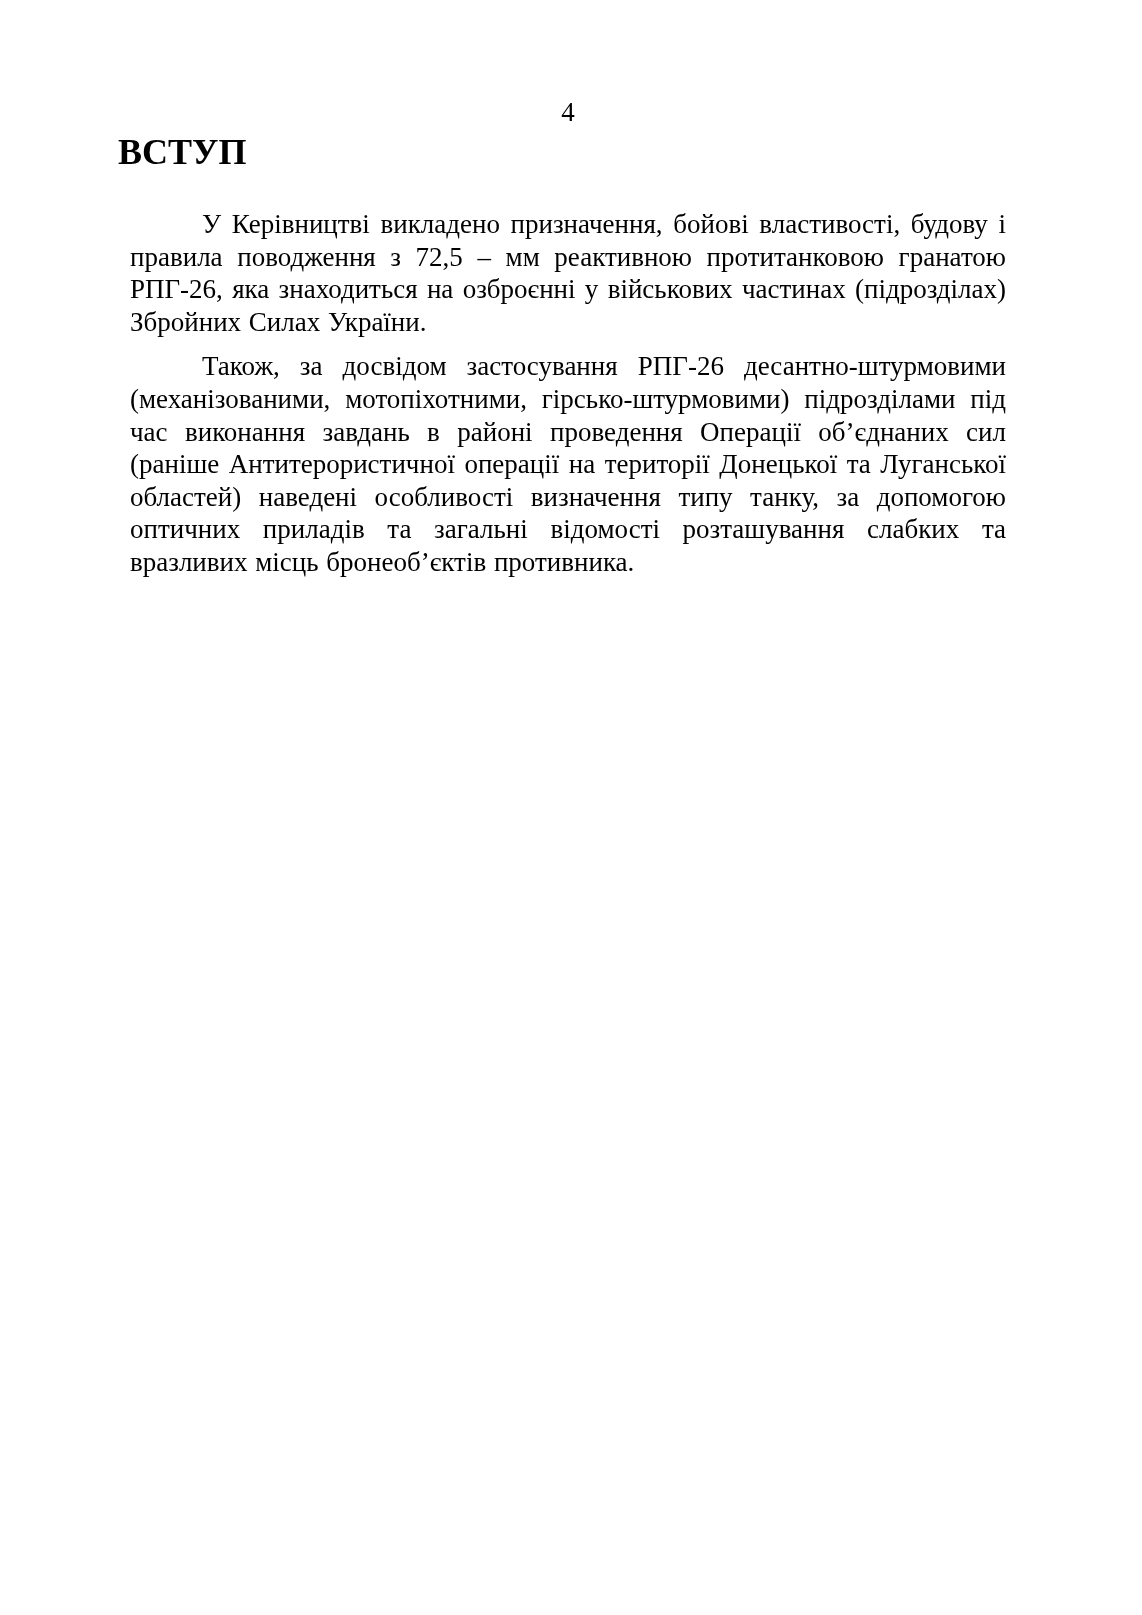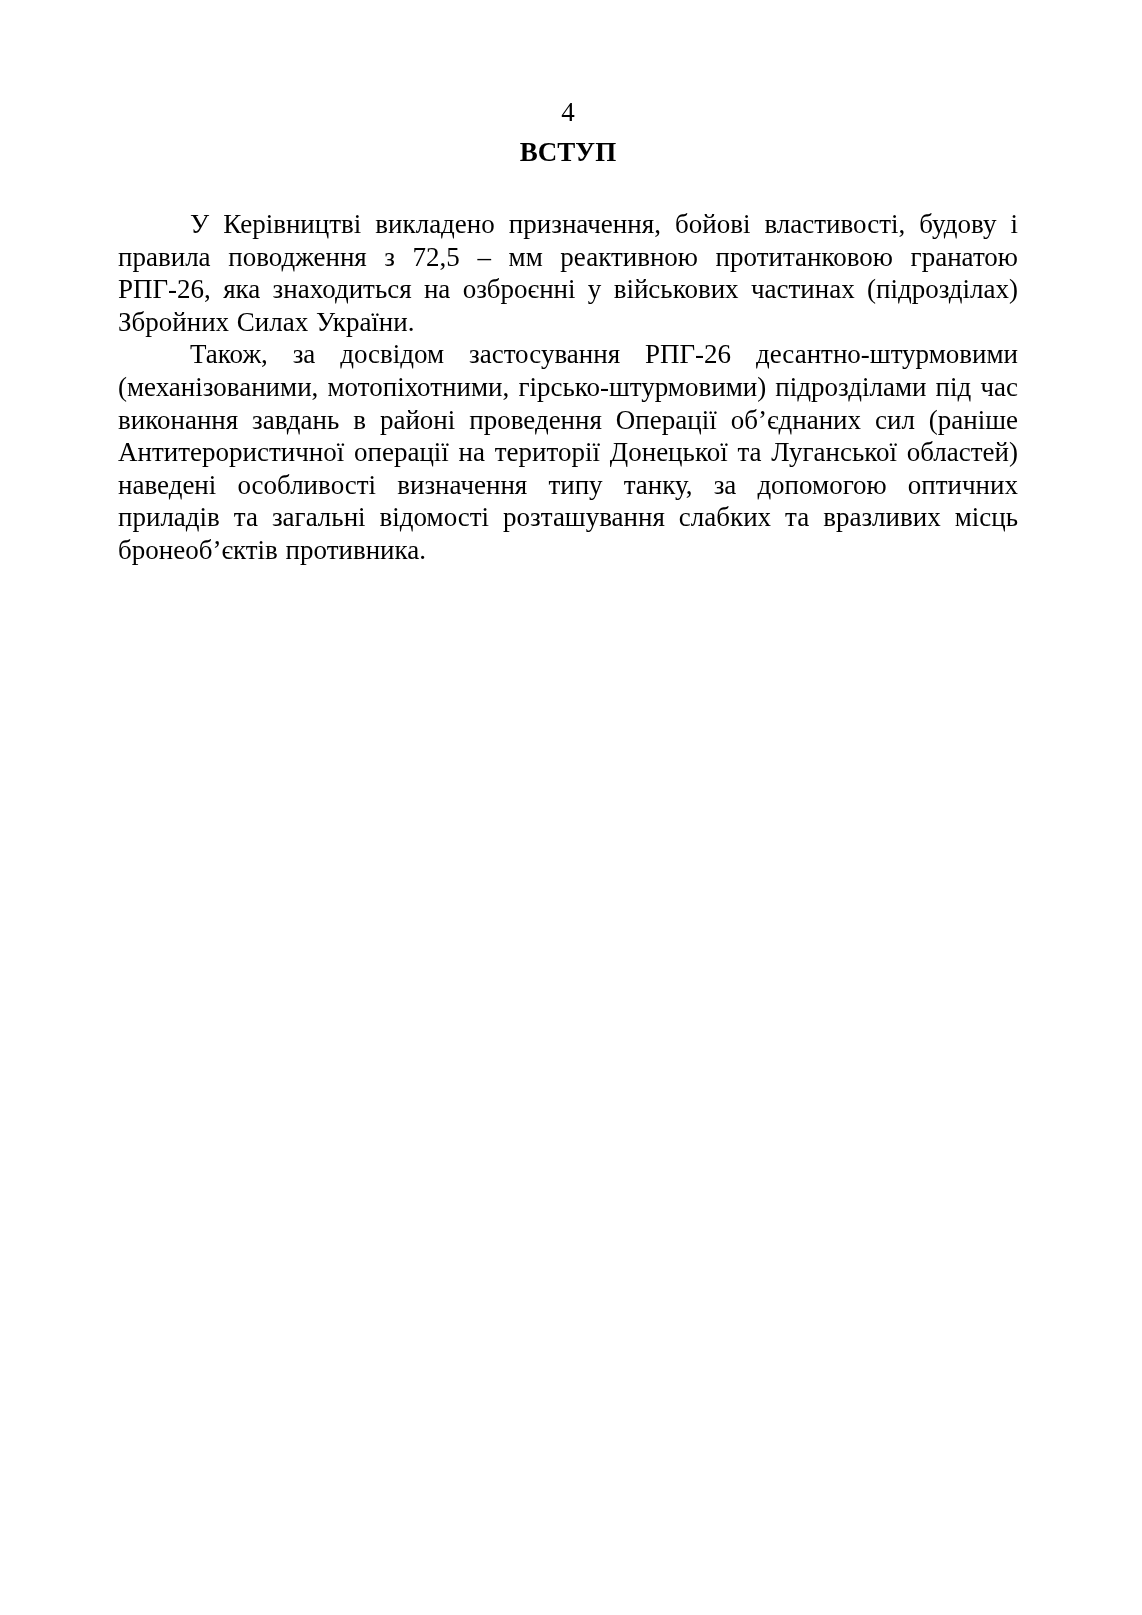--- a/index.html
+++ b/index.html
@@ -23,33 +23,33 @@
     top: 96px;
     width: 900px;
   }
   .page-number {
     text-align: center;
     font-size: 27px;
     line-height: 32px;
     margin: 0 0 8px 0;
   }
   .heading {
-    text-align: center;
-    font-size: 27px;
+    text-align: left;
+    font-size: 36px;
     line-height: 32px;
     font-weight: bold;
     margin: 0 0 40px 0;
   }
   .body-paragraph {
     font-size: 27px;
     line-height: 32.6px;
     text-align: justify;
     text-align-last: left;
     text-indent: 72px;
-    margin: 0;
+    margin: 12px;
     word-spacing: 1px;
   }
 </style>
 </head>
 <body>
 
 <div class="page">
   <div class="content">
     <div class="page-number">4</div>
     <h1 class="heading">ВСТУП</h1>

